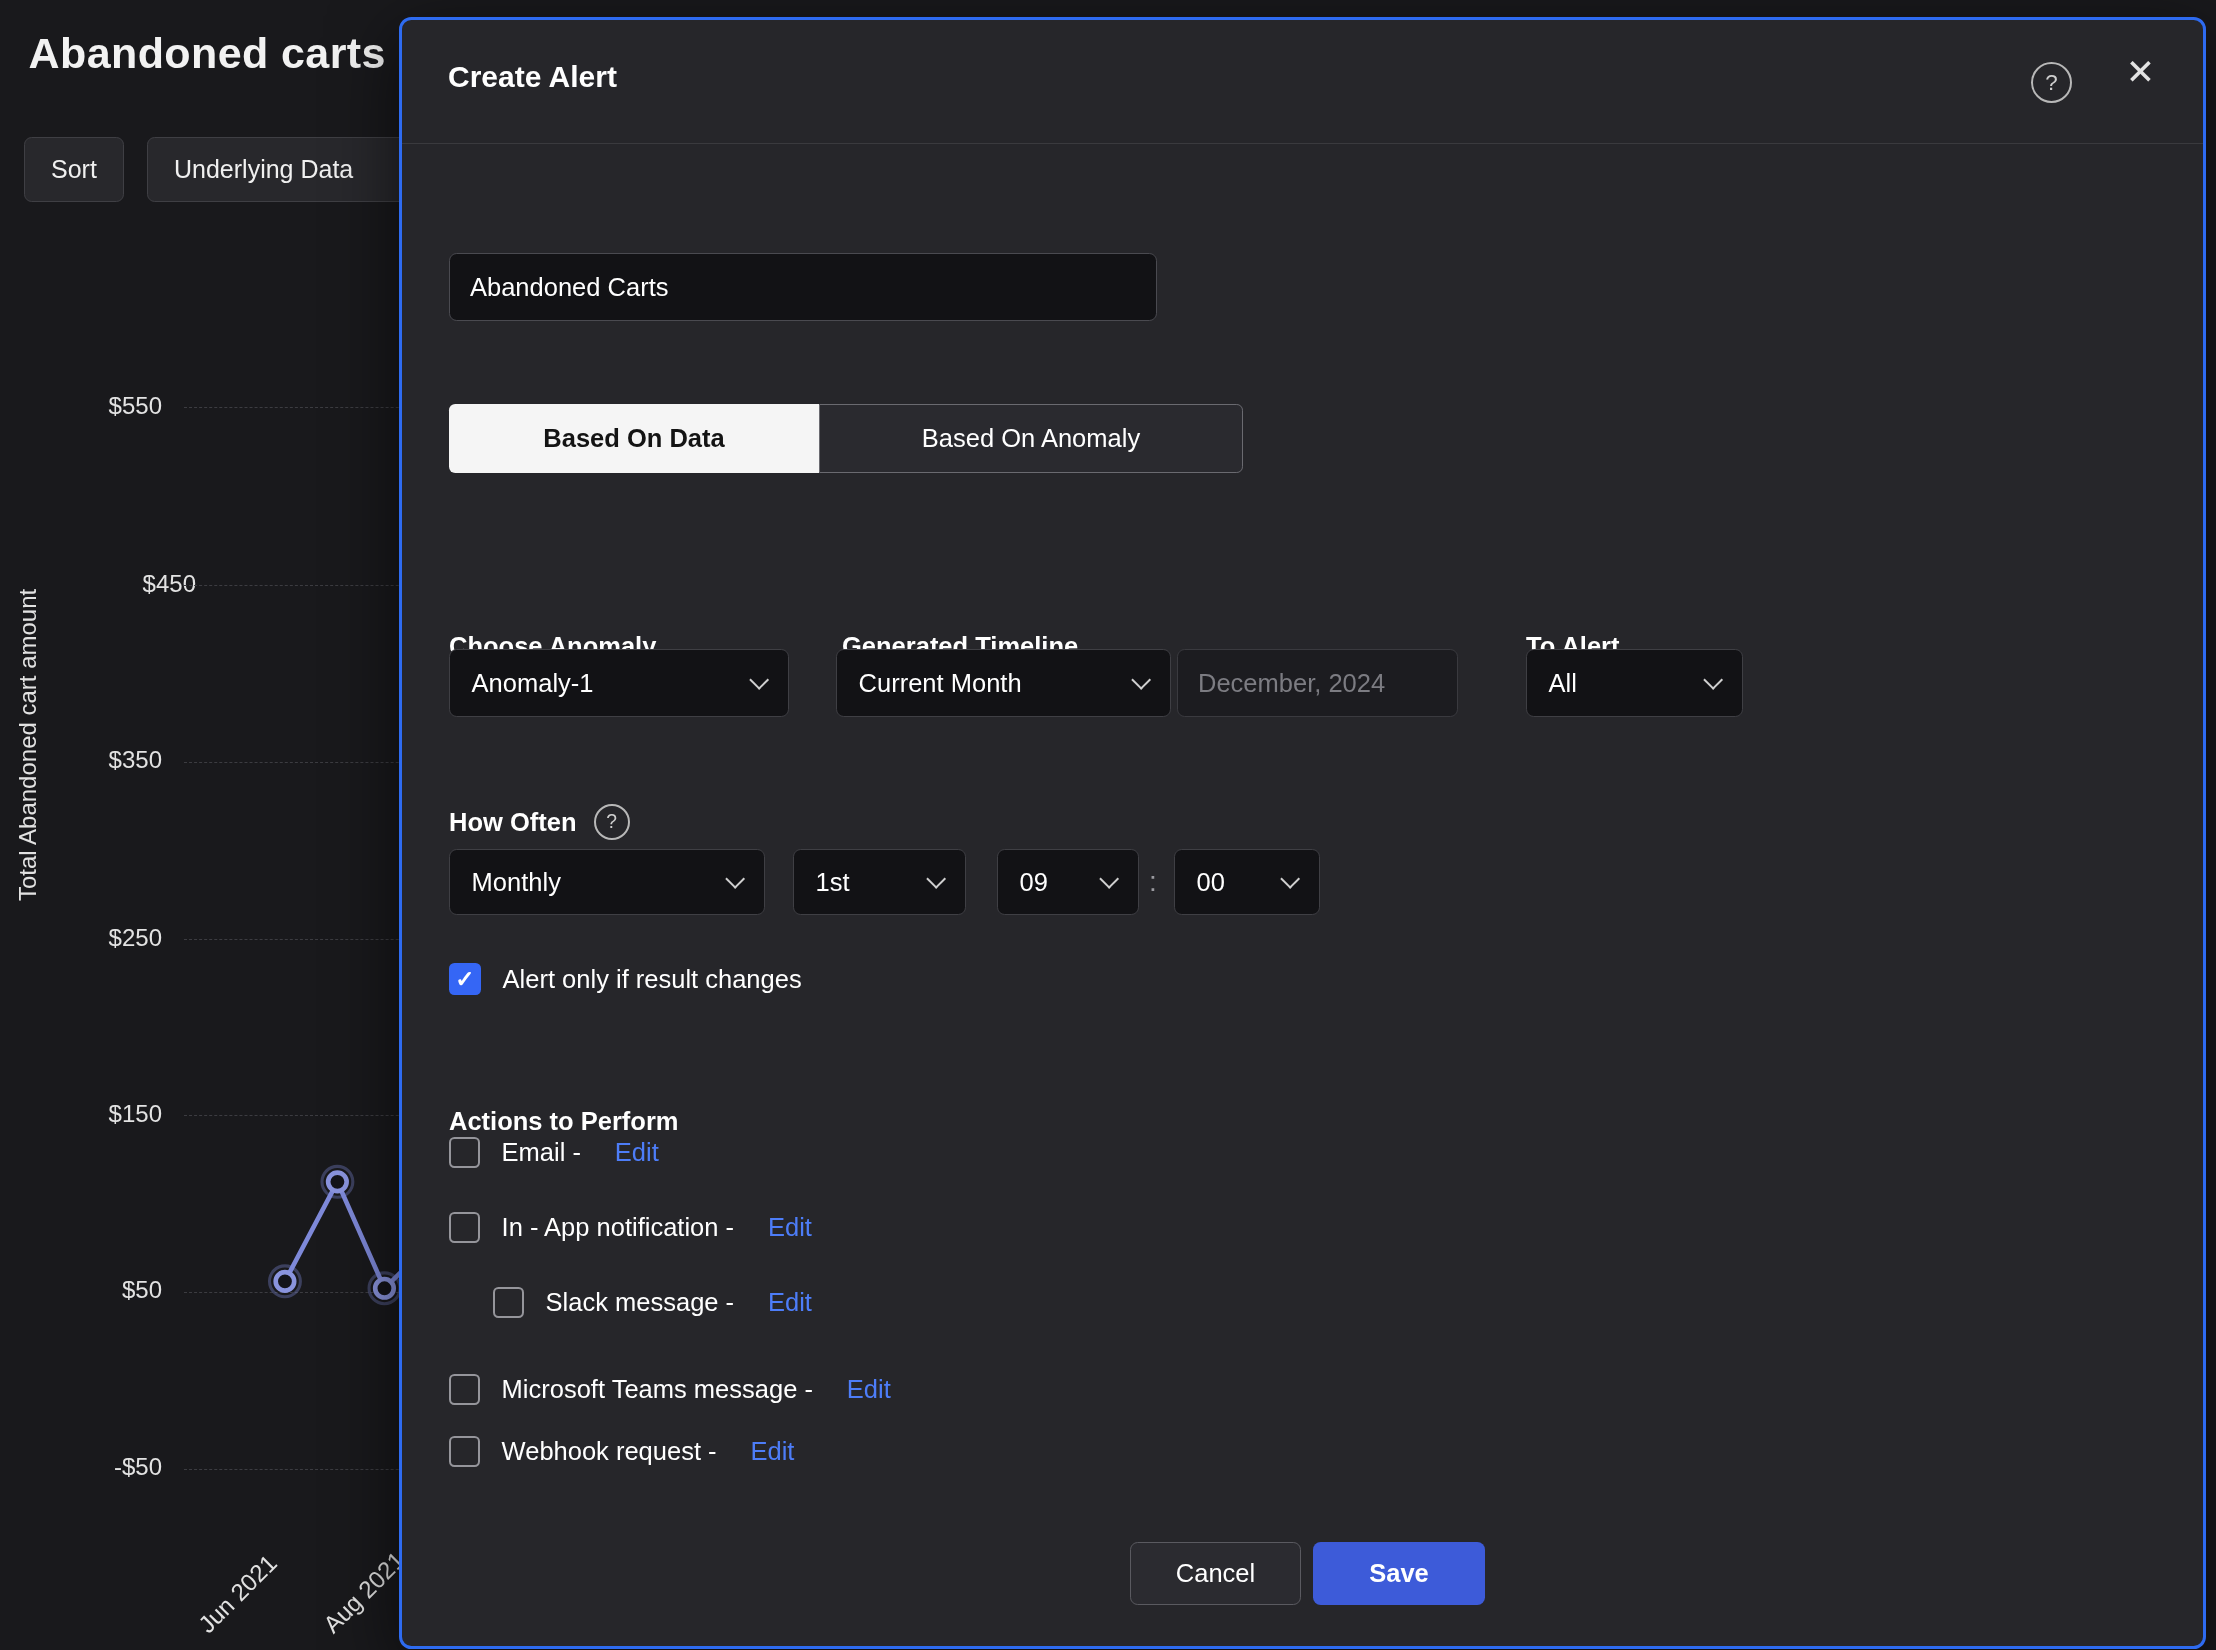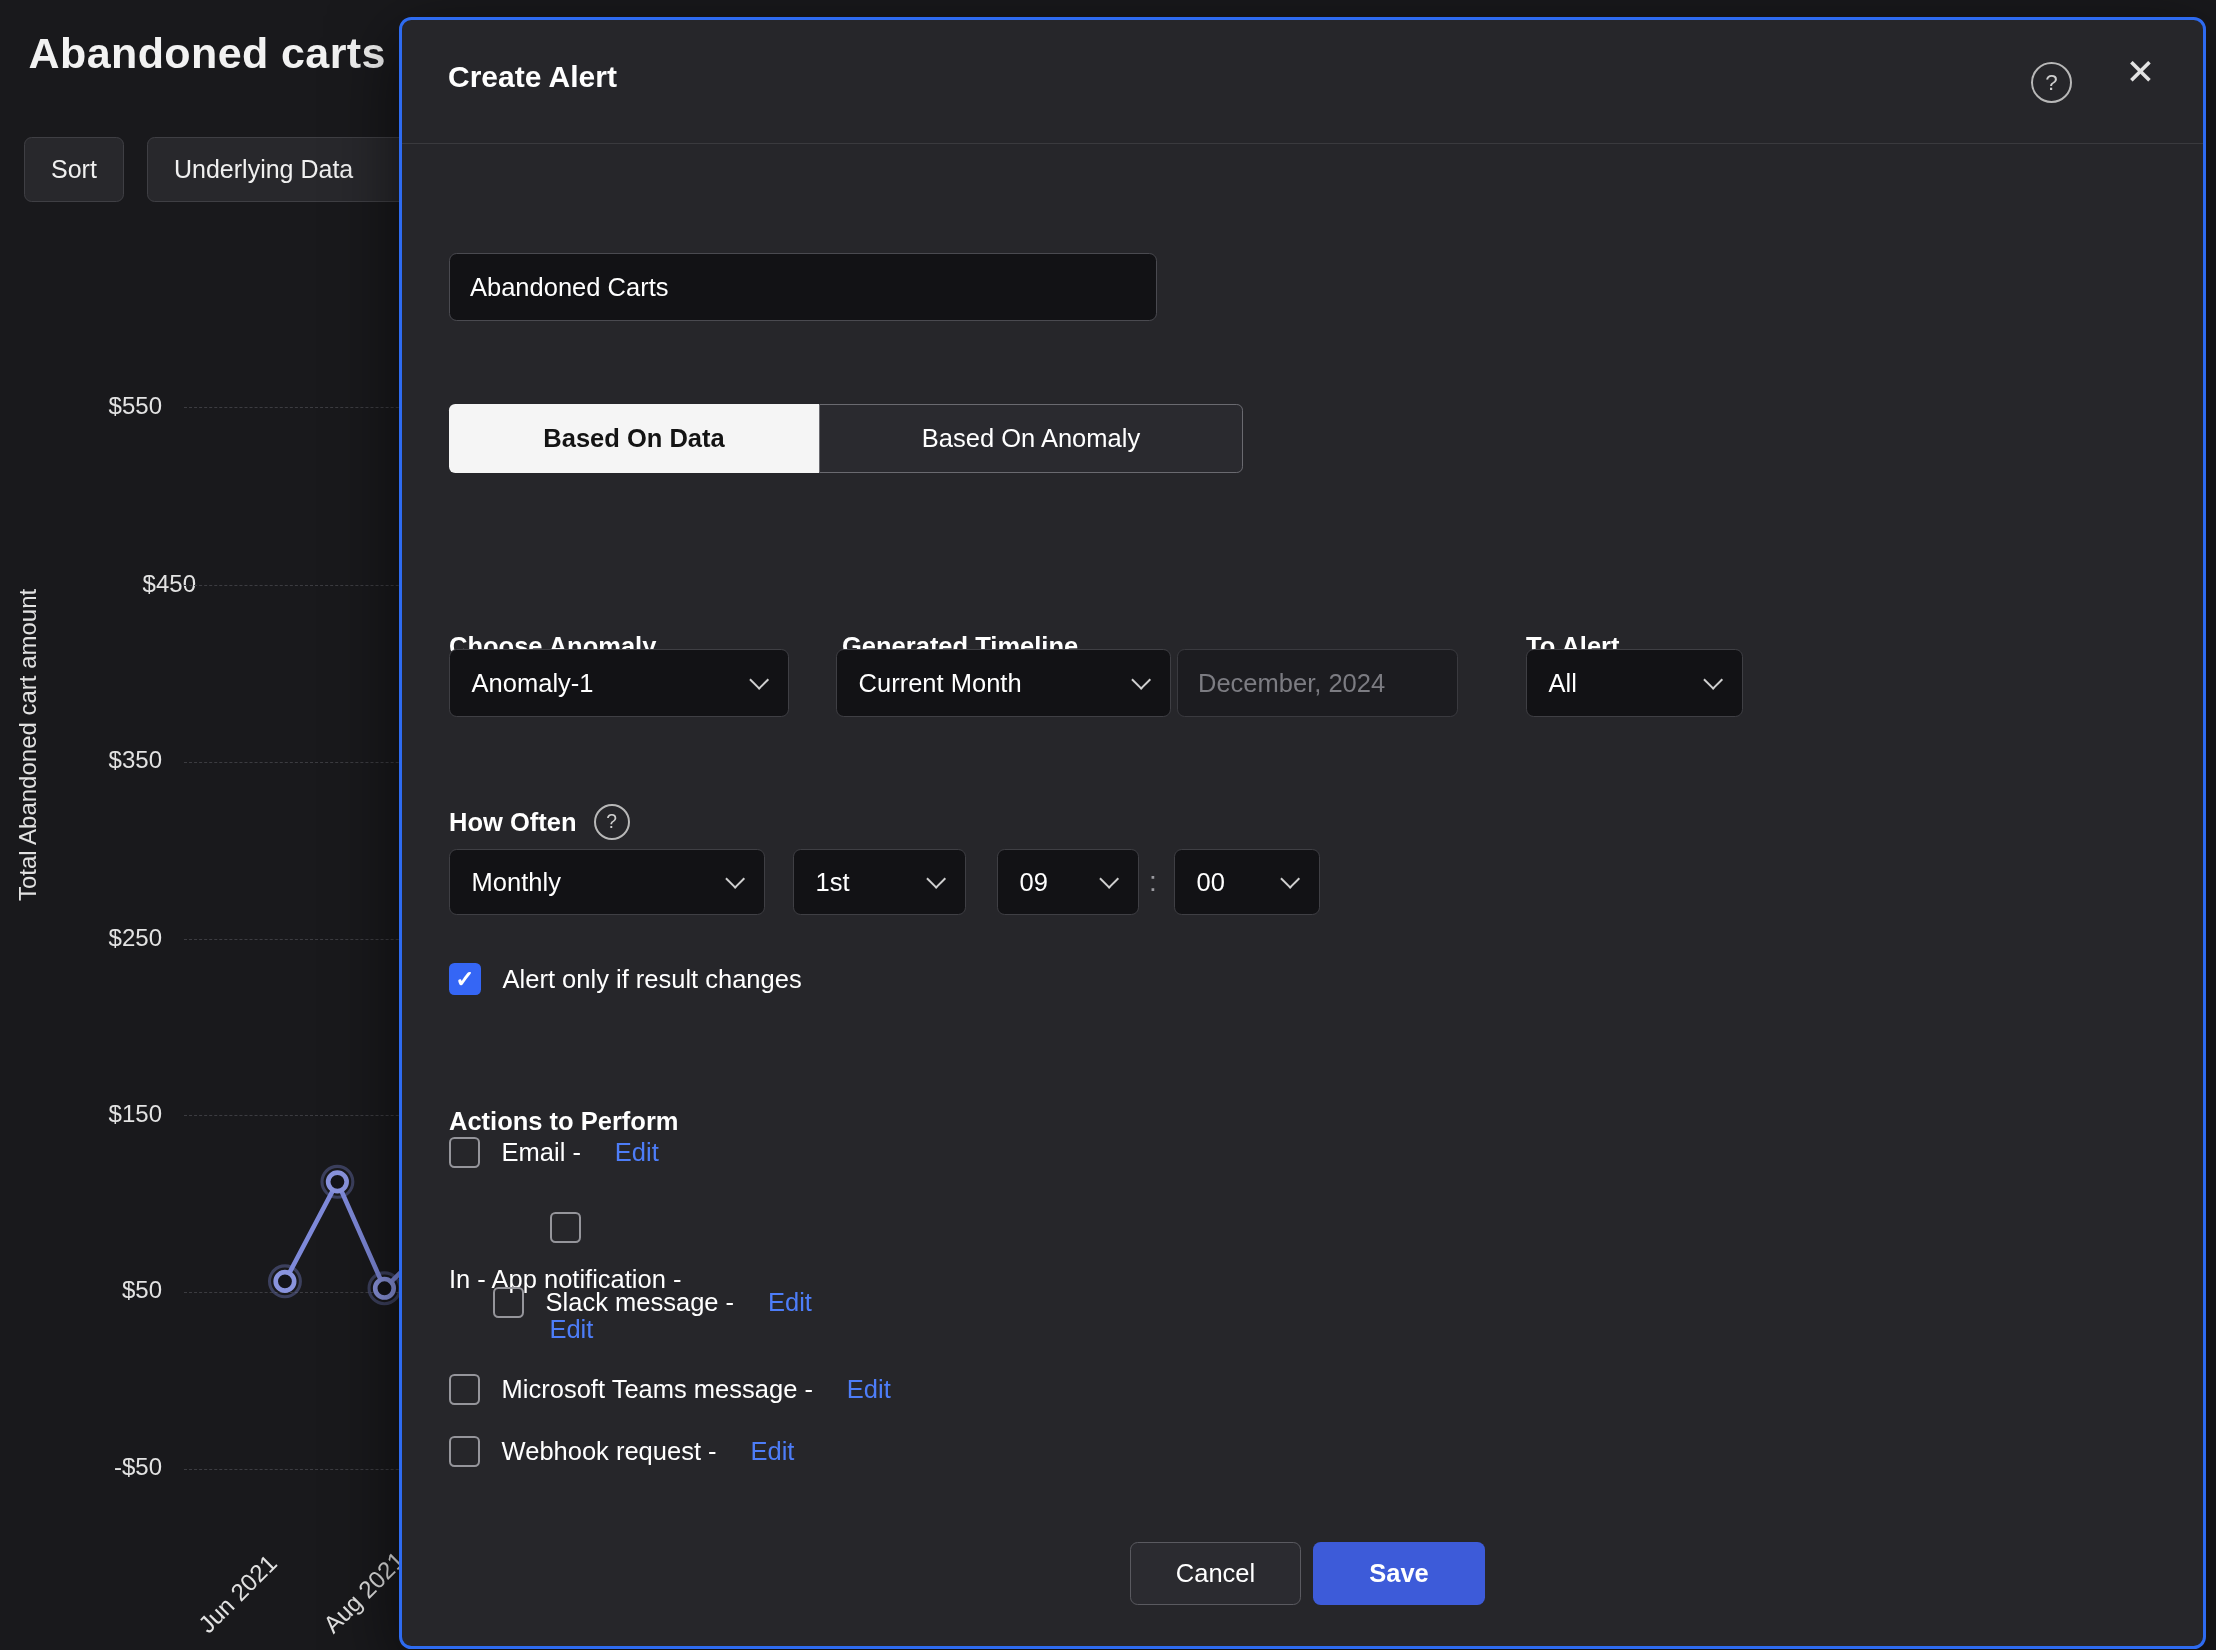--- a/index.html
+++ b/index.html
@@ -165,21 +165,21 @@
       <span>Alert only if result changes</span>
     </div>
 
     <div class="label" style="left:47px;top:1043px;">Actions to Perform</div>
 
     <div class="chk-row" style="left:47px;top:1117px;">
       <span class="cb unchecked" style="width:31px;height:31px;"></span>
       <span>Email -</span>
       <span class="edit-link">Edit</span>
     </div>
-    <div class="chk-row" style="left:47px;top:1192px;flex-direction:column;">
+    <div class="chk-row" style="left:47px;top:1192px;">
       <span class="cb unchecked" style="width:31px;height:31px;"></span>
       <span>In - App notification -</span>
       <span class="edit-link">Edit</span>
     </div>
     <div class="chk-row" style="left:47px;top:1267px;padding-left:44px;">
       <span class="cb unchecked" style="width:31px;height:31px;"></span>
       <span>Slack message -</span>
       <span class="edit-link">Edit</span>
     </div>
     <div class="chk-row" style="left:47px;top:1354px;">

